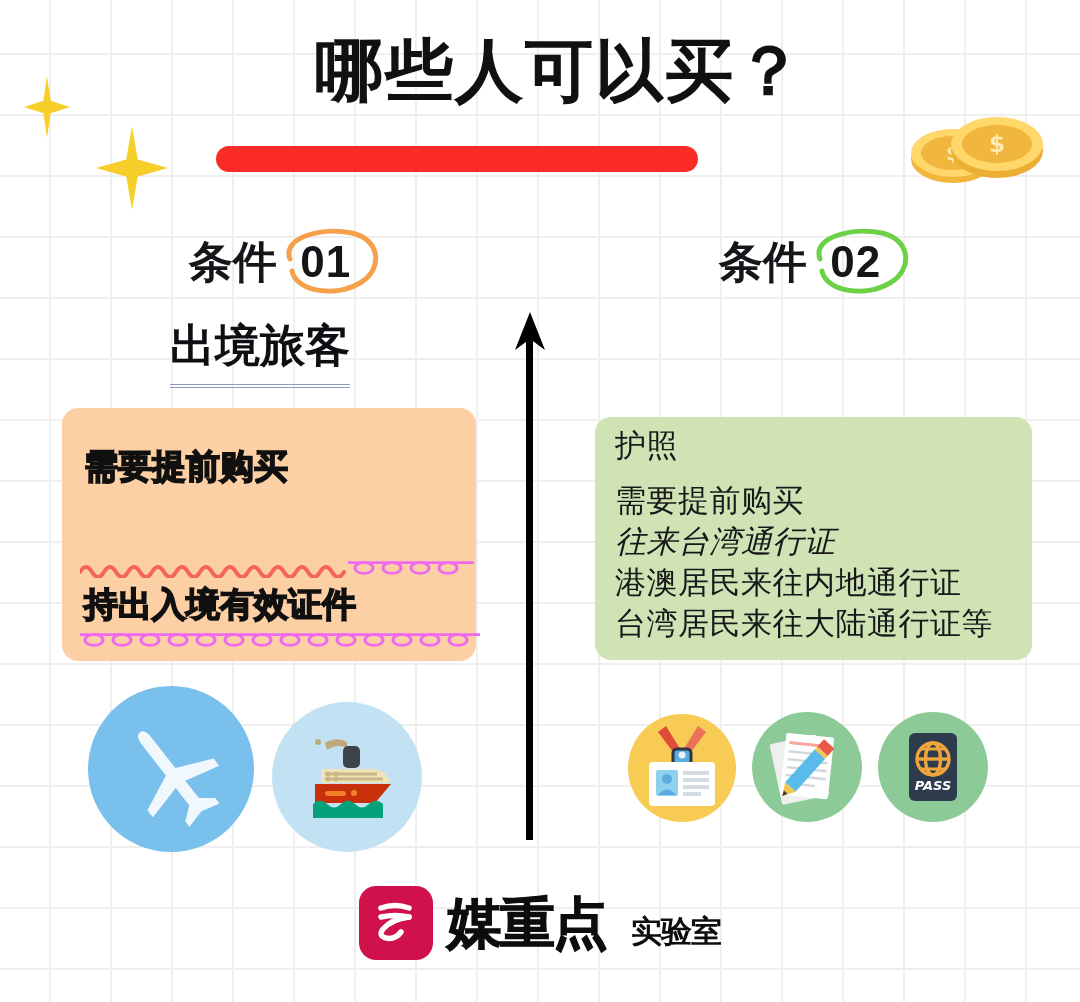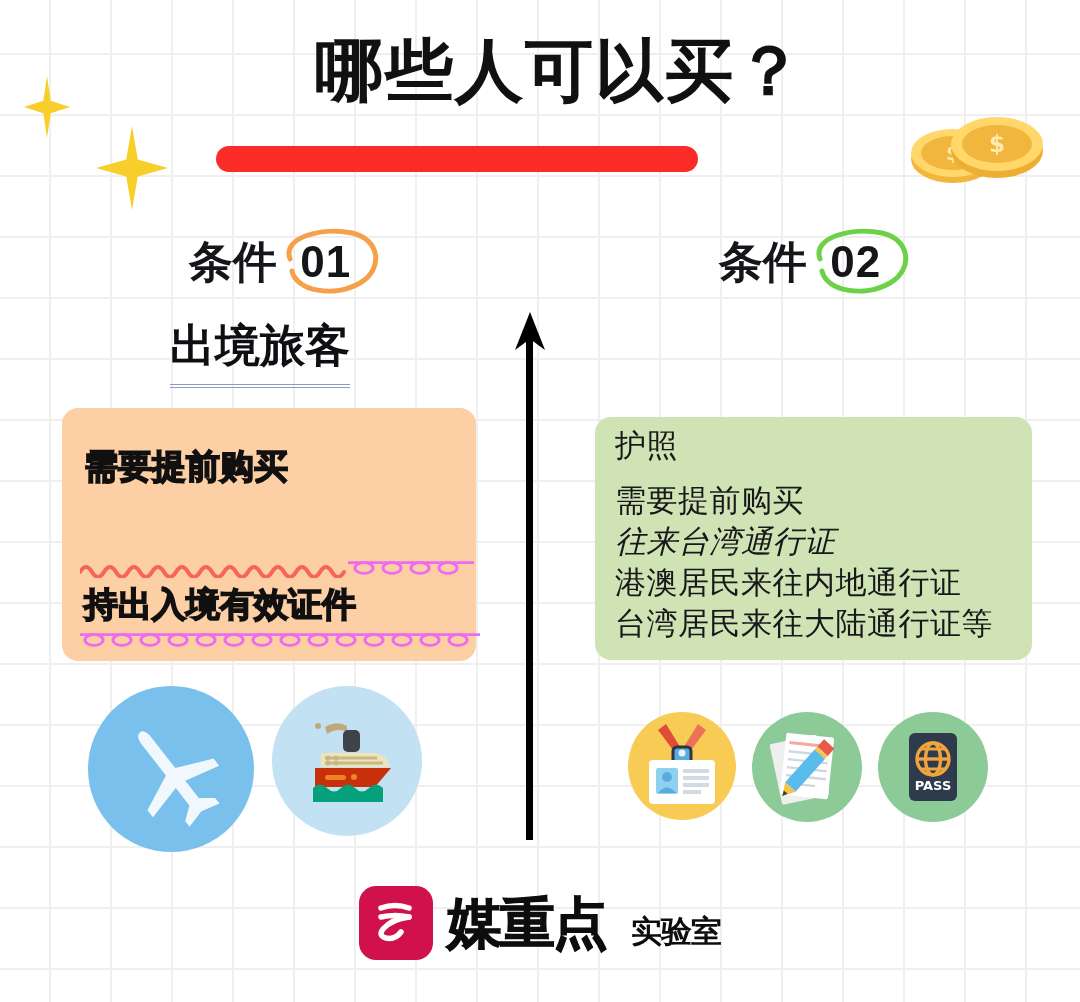--- a/index.html
+++ b/index.html
@@ -177,21 +177,21 @@
     white-space: nowrap;
     letter-spacing: 0.5px;
   }
   #rl-1 { top: 8px; }
   #rl-2 { top: 63px; }
   #rl-3 { top: 104px; font-style: italic; }
   #rl-4 { top: 145px; }
   #rl-5 { top: 186px; }
 
   
-  .icon-row { position: absolute; display: flex; align-items: flex-start; }
+  .icon-row { position: absolute; display: flex; align-items: flex-end; font-style: italic; }
   #icons-left  { left: 88px;  top: 686px; gap: 18px; }
   #icons-right { left: 628px; top: 712px; gap: 16px; }
 
   .icon-circle {
     border-radius: 50%;
     display: flex;
     align-items: center;
     justify-content: center;
     flex: 0 0 auto;
   }

